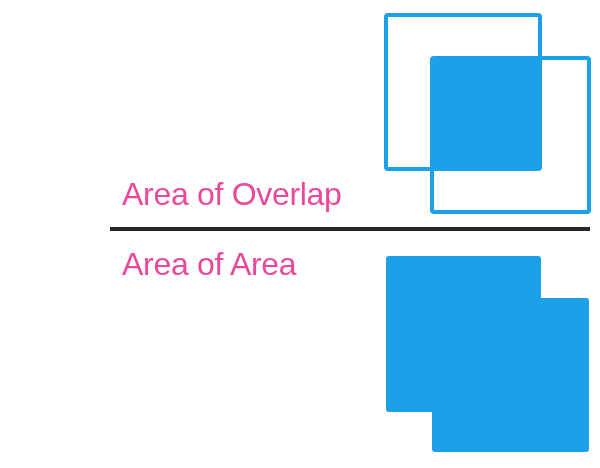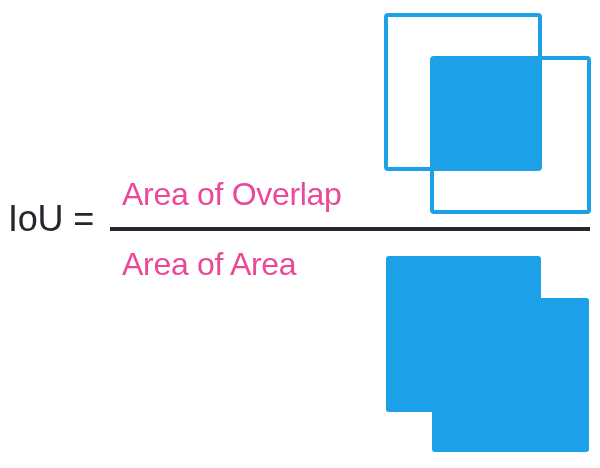--- a/index.html
+++ b/index.html
@@ -77,21 +77,20 @@
     display: block;
     width: 100%;
     height: 100%;
   }
 </style>
 </head>
 <body>
 
 <div id="iou-figure">
 
-  <div class="formula-lhs">IoU =</div>
 
   <div class="fraction">
     <div class="fraction-numerator">Area of Overlap</div>
     <div class="fraction-bar"></div>
     <div class="fraction-denominator">Area of Area</div>
   </div>
 
   <div class="diagram" id="intersection-diagram">
     <svg viewBox="0 0 222 216" xmlns="http://www.w3.org/2000/svg">
       <rect x="11" y="11" width="154" height="154" fill="none" stroke="#1ca0e8" stroke-width="4" stroke-linejoin="round" rx="2" ry="2"></rect>

